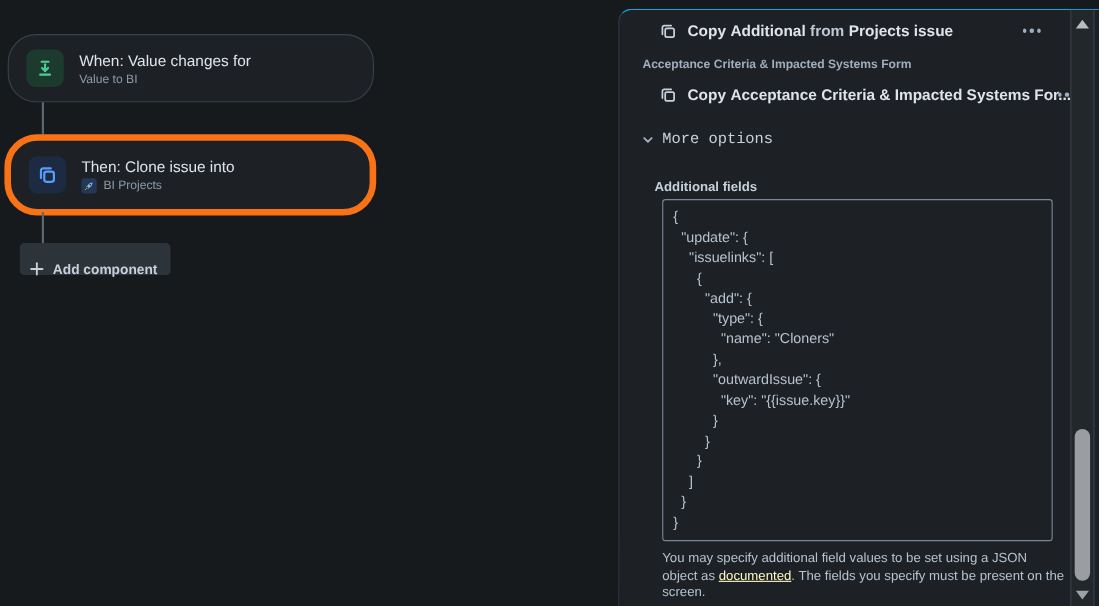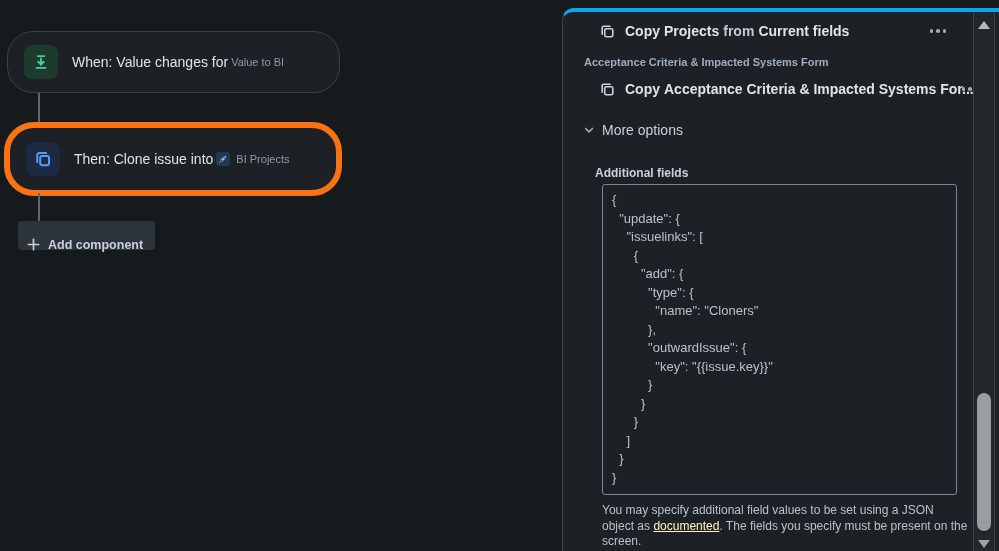--- a/index.html
+++ b/index.html
@@ -27,21 +27,21 @@
   .card-trigger { left: 7px; top: 31px; width: 333px; height: 62px; }
   .card-action  { left: 4px; top: 122px; width: 338px; height: 74px;
                   border: 6px solid #f97316; border-radius: 30px; }
   .card-icon {
     width: 34px; height: 34px; border-radius: 8px;
     display: flex; align-items: center; justify-content: center;
     flex: 0 0 auto;
   }
   .card-icon.green { background: #1C3B2E; }
   .card-icon.blue  { background: #1C2B41; }
-  .card-text { display: flex; flex-direction: row; gap: 3px; min-width: 0; }
+  .card-text { display: flex; flex-direction: column; gap: 3px; min-width: 0; }
   .card-title { font-size: 14px; font-weight: 500; color: #DEE4EA; white-space: nowrap; }
   .card-sub   { font-size: 11px; color: #8C9BAB; display: flex; align-items: center; gap: 6px; }
   .proj-avatar {
     width: 14px; height: 14px; border-radius: 3px;
     background: #243757; display: inline-flex;
     align-items: center; justify-content: center; flex: 0 0 auto;
   }
   .connector {
     position: absolute; left: 38px; width: 2px; background: #596773;
   }
@@ -56,21 +56,21 @@
     color: #C7D1DB; font-size: 12.5px; font-weight: 700;
     font-family: "Liberation Sans", sans-serif;
     cursor: pointer;
   }
 
   
   .panel {
     position: absolute;
     left: 562px; top: 8px; width: 437px; height: 543px;
     background: #1D2125;
-    border-top: 4px solid #0ea5e9;
+    border-top: 1px solid #0ea5e9;
     border-left: 1px solid #39424A;
     border-top-left-radius: 12px;
   }
   .comp-row {
     position: absolute; left: 36px; height: 24px;
     display: flex; align-items: center; gap: 9px;
   }
   .row-1 { top: 7px; width: 330px; }
   .row-2 { top: 65px; width: 330px; }
   .comp-title { font-size: 14px; font-weight: 700; color: #DEE4EA;
@@ -88,21 +88,21 @@
   }
   .menu-1 { left: 360px; top: 9px; }
   .menu-2 { left: 392px; top: 67px; }
   .menu-btn .dot { width: 3.5px; height: 3.5px; border-radius: 50%; background: #9FADBC; }
 
   .more-options {
     position: absolute; left: 20px; top: 110px;
     display: flex; align-items: center; gap: 7px;
     background: transparent; border: none; cursor: pointer;
     color: #C7D1DB; font-size: 14px;
-    font-family: Liberation Sans, sans-serif;
+    font-family: Liberation Mono, monospace;
   }
 
   .field-label {
     position: absolute; left: 32px; top: 154px;
     font-size: 12px; font-weight: 700; color: #C7D1DB;
   }
   .json-textarea {
     position: absolute; left: 39px; top: 172px;
     width: 355px; height: 311px;
     background: #1D2125;
@@ -206,23 +206,23 @@
 
   <div class="comp-row row-1">
     <span style="display:inline-flex">
       <svg width="17" height="17" viewBox="0 0 16 16" fill="none" stroke="#C7D1DB" stroke-width="1.5" stroke-linecap="round">
         <path d="M10.5 3 H4.6 A1.6 1.6 0 0 0 3 4.6 V10.5"></path>
         <rect x="5.4" y="5.4" width="7.6" height="7.6" rx="1.4"></rect>
       </svg>
     </span>
     <span class="comp-title">
       <span>Copy</span>
-      <span>Projects</span>
+      <span>Additional</span>
       <span class="light">from</span>
-      <span>Current fields</span>
+      <span>Projects issue</span>
     </span>
   </div>
   <button class="menu-btn menu-1">
     <span class="dot"></span>
     <span class="dot"></span>
     <span class="dot"></span>
   </button>
 
   <div class="section-label">Acceptance Criteria &amp; Impacted Systems Form</div>
 

